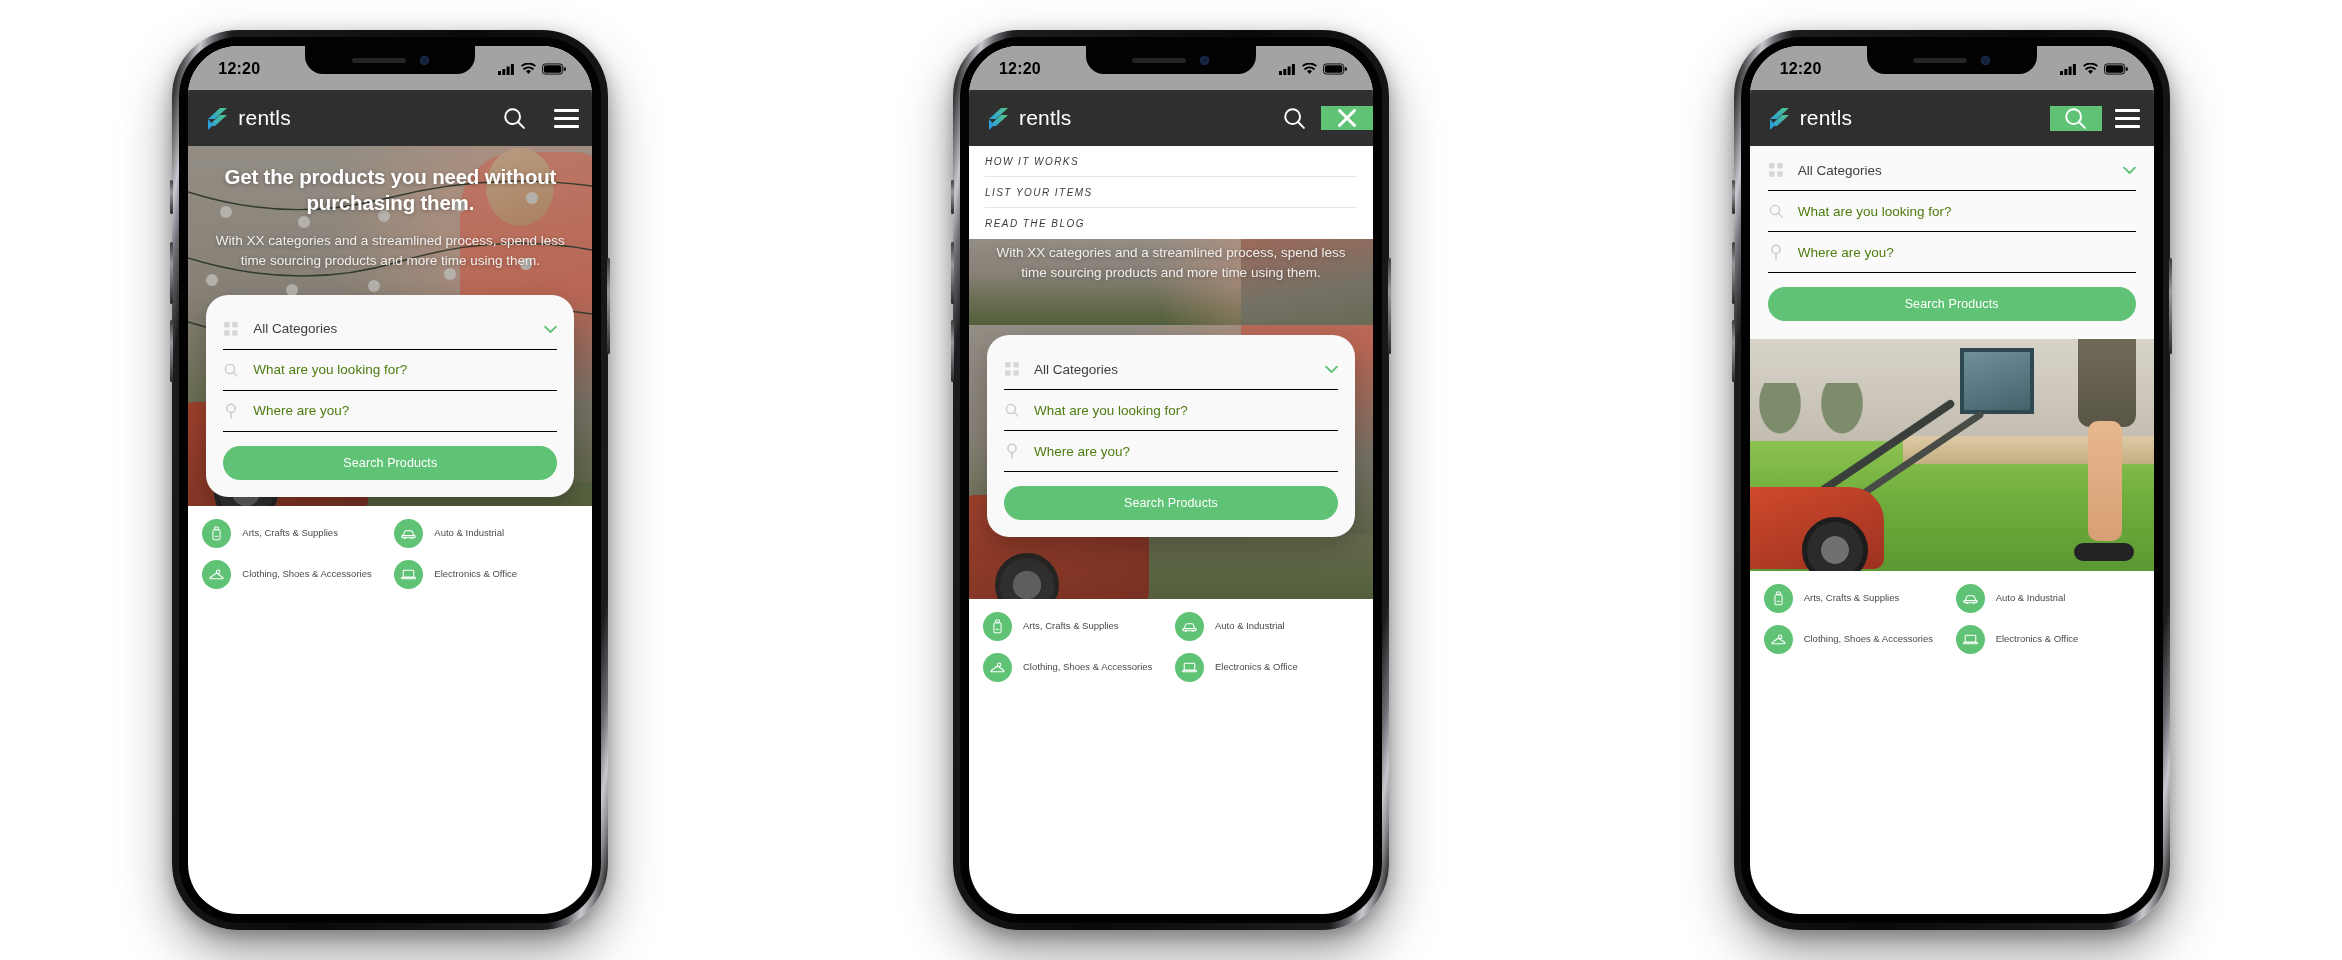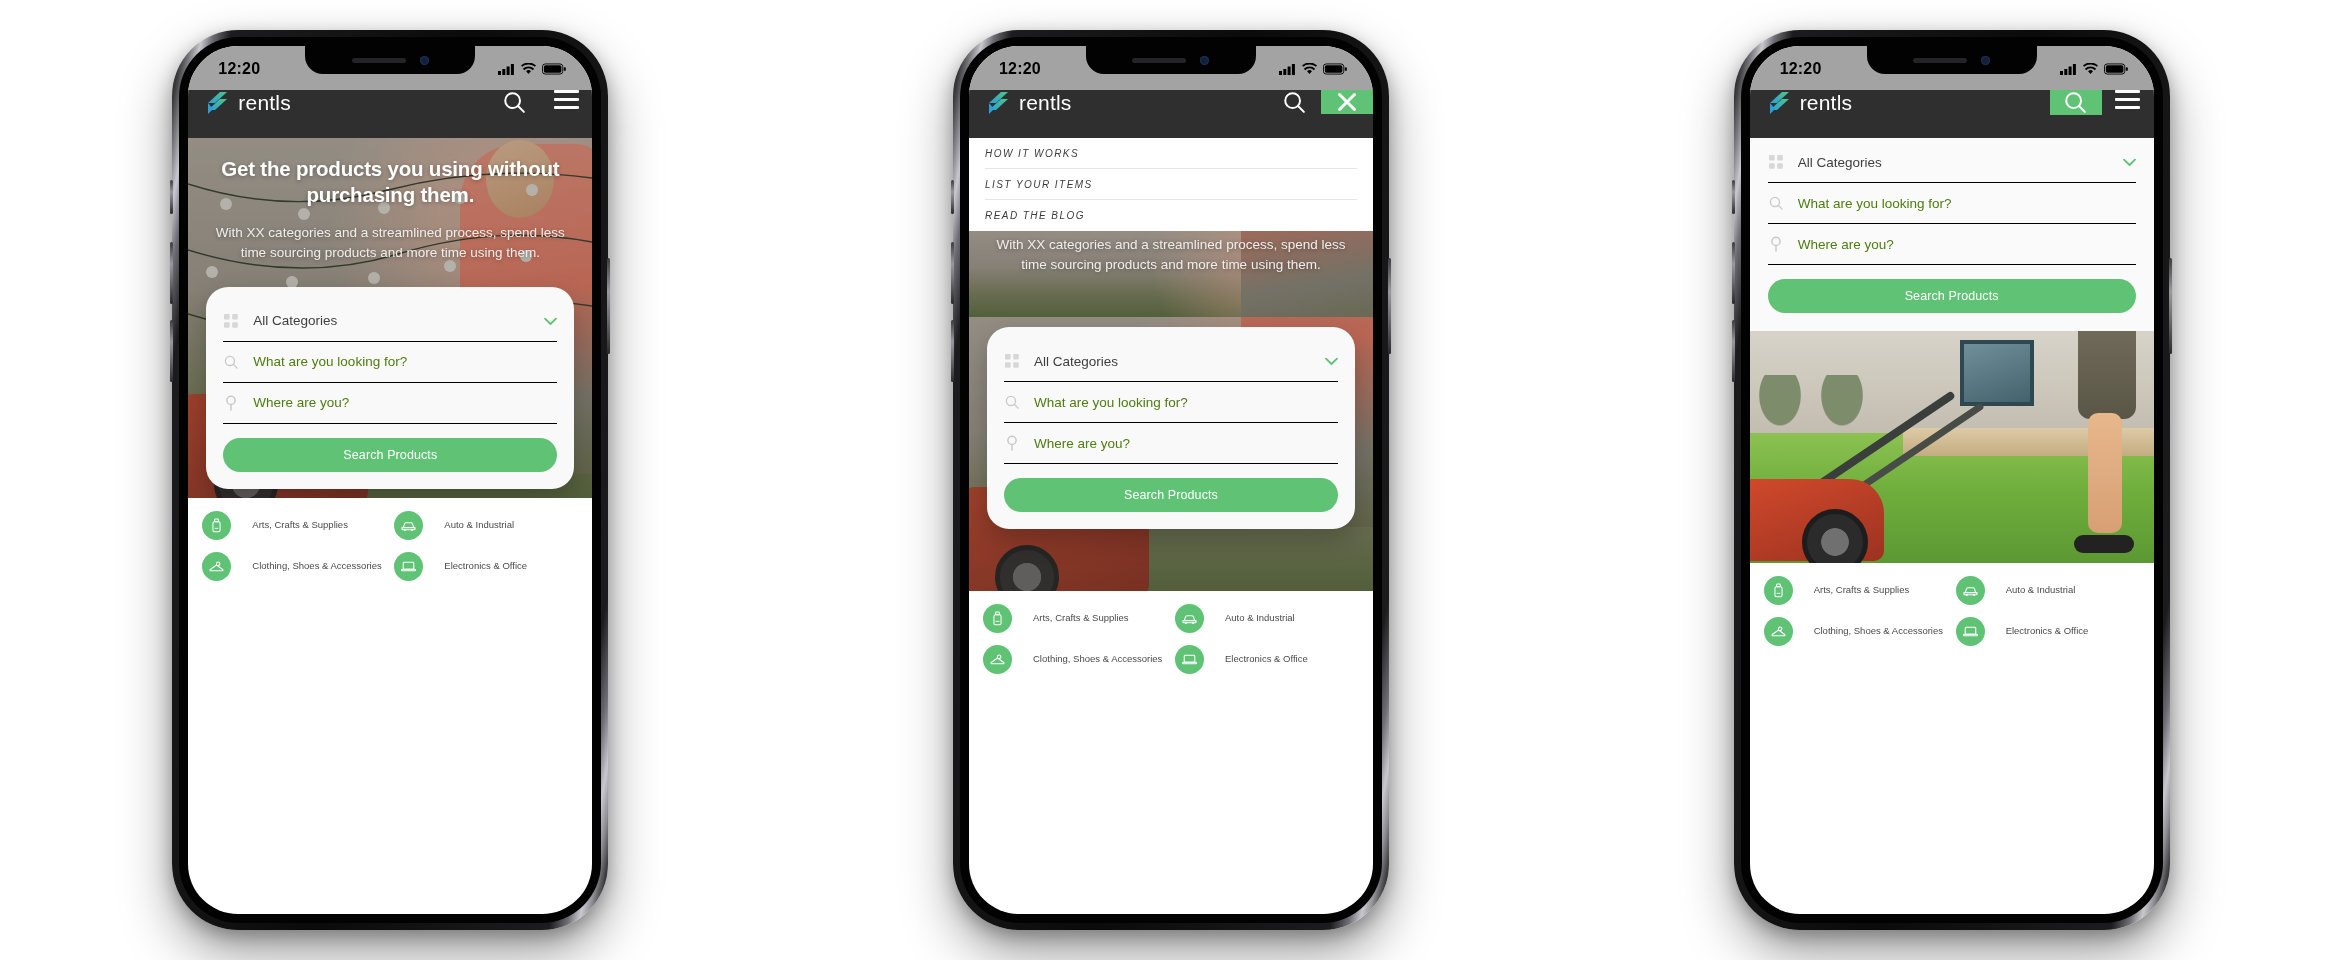--- a/index.html
+++ b/index.html
@@ -107,24 +107,24 @@
   .camera {
     width: 9px; height: 9px;
     border-radius: 50%;
     background: #13203a;
     box-shadow: inset 0 0 2px #2d4a7a;
   }
 
   
   .app-header {
     position: relative;
-    height: 48px;
+    height: 56px;
     background: #2f2f2f;
     display: flex;
-    align-items: flex-start;
+    align-items: center;
     z-index: 5;
   }
   .brand {
     display: flex;
     align-items: center;
     gap: 9px;
     padding-left: 18px;
     flex: 1 1 auto;
   }
   .brand-name {
@@ -367,21 +367,21 @@
     background: #ffffff;
     padding: 13px 14px 16px;
     display: grid;
     grid-template-columns: 1fr 1fr;
     row-gap: 12px;
     column-gap: 8px;
   }
   .cat {
     display: flex;
     align-items: center;
-    gap: 21px;
+    gap: 11px;
   }
   .cat-ico {
     flex: 0 0 auto;
     width: 29px; height: 29px;
     border-radius: 50%;
     background: #5fc275;
     display: flex;
     align-items: center;
     justify-content: center;
   }
@@ -485,21 +485,21 @@
               <circle cx="186" cy="140" r="6"></circle>
             <circle cx="262" cy="128" r="6"></circle>
               <circle cx="338" cy="118" r="6"></circle>
             <circle cx="30" cy="198" r="6"></circle>
               <circle cx="112" cy="208" r="6"></circle>
               <circle cx="196" cy="204" r="6"></circle>
           </g>
         </svg>
         <div class="hero-scrim"></div>
         <div class="hero-copy">
-          <div class="hero-title">Get the products you using without purchasing them.</div>
+          <div class="hero-title">Get the products you need without purchasing them.</div>
           <div class="hero-sub">With XX categories and a streamlined process, spend less time sourcing products and more time using them.</div>
         </div>
 
         <div class="search-card">
           <div class="field">
             <span class="field-ico">
               <svg width="14" height="14" viewBox="0 0 14 14">
                 <rect x="0" y="0" width="5.6" height="5.6" rx="1" fill="#d7d7d7"></rect>
                 <rect x="8.2" y="0" width="5.6" height="5.6" rx="1" fill="#d7d7d7"></rect>
                 <rect x="0" y="8.2" width="5.6" height="5.6" rx="1" fill="#d7d7d7"></rect>

